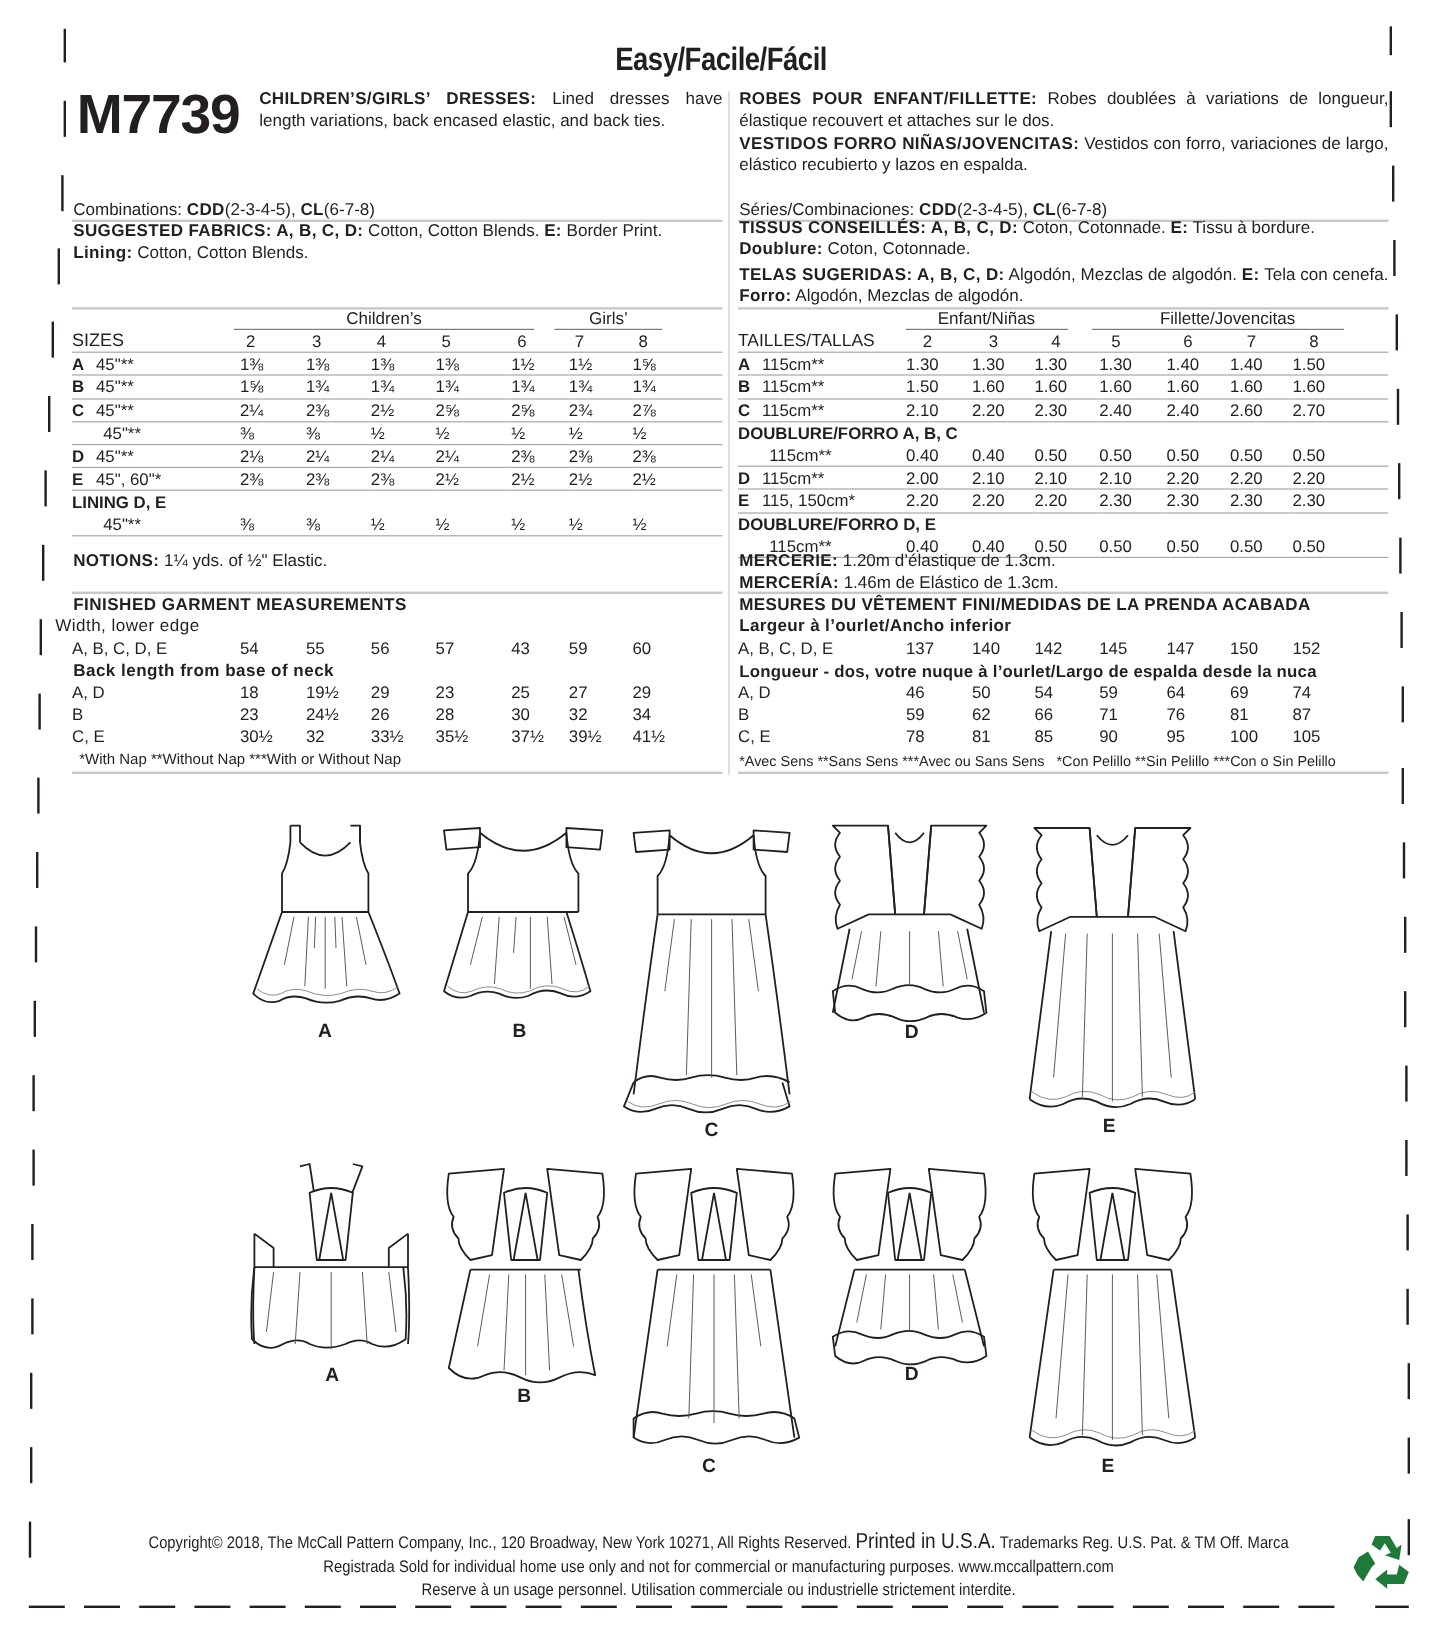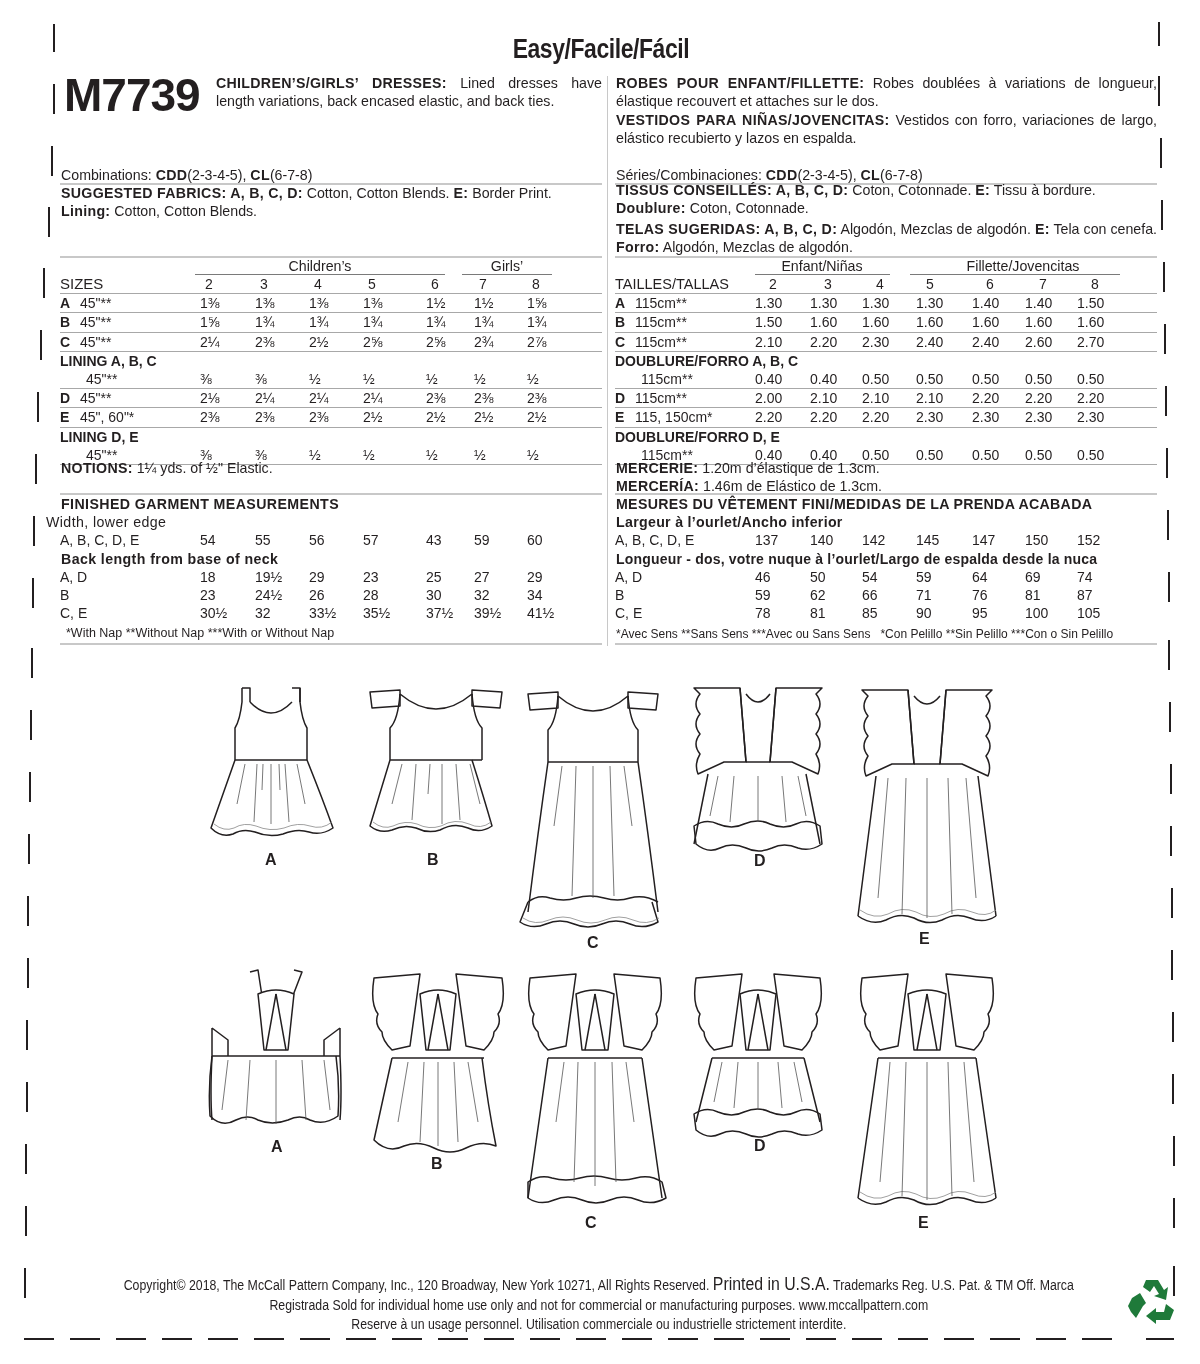--- a/index.html
+++ b/index.html
@@ -79,21 +79,21 @@
 <div class="abs" style="left:607px;top:76px;width:1px;height:570px;background:#c8c8c8"></div>
 
 <div class="abs col" style="left:216px;top:74px;width:386px;text-align:justify">
   <b>CHILDREN’S/GIRLS’ DRESSES:</b><span> Lined dresses have length variations, back encased elastic, and back ties.</span>
 </div>
 
 <div class="abs col" style="left:616px;top:74px;width:541px;text-align:justify">
   <b>ROBES POUR ENFANT/FILLETTE:</b><span> Robes doublées à variations de longueur, élastique recouvert et attaches sur le dos.</span>
 </div>
 <div class="abs col" style="left:616px;top:111px;width:541px;text-align:justify">
-  <b>VESTIDOS PARA NIÑAS/JOVENCITAS:</b><span> Vestidos con forro, variaciones de largo, elástico recubierto y lazos en espalda.</span>
+  <b>VESTIDOS FORRO NIÑAS/JOVENCITAS:</b><span> Vestidos con forro, variaciones de largo, elástico recubierto y lazos en espalda.</span>
 </div>
 
 <div class="abs col" style="left:61px;top:166px;width:540px">
   <span>Combinations: </span><b>CDD</b><span>(2-3-4-5), </span><b>CL</b><span>(6-7-8)</span>
 </div>
 <div class="hr2" style="left:60px;top:183px;width:542px"></div>
 <div class="abs col" style="left:61px;top:184px;width:542px">
   <b>SUGGESTED FABRICS: A, B, C, D:</b><span> Cotton, Cotton Blends. </span><b>E:</b><span> Border Print.</span><br>
   <b>Lining:</b><span> Cotton, Cotton Blends.</span>
 </div>
@@ -165,23 +165,20 @@
   <tr class="rowline">
     <td style="font-weight:bold">C</td>
     <td>45"**</td>
     <td>2¼</td>
     <td>2⅜</td>
     <td>2½</td>
     <td>2⅝</td>
     <td style="padding-left:5px">2⅝</td>
     <td>2¾</td>
     <td>2⅞</td>
-  </tr>
-  <tr>
-    <td colspan="9" style="font-weight:bold">LINING A, B, C</td>
   </tr>
   <tr class="rowline">
     <td></td>
     <td style="padding-left:6px">45"**</td>
     <td>⅜</td>
     <td>⅜</td>
     <td>½</td>
     <td>½</td>
     <td style="padding-left:5px">½</td>
     <td>½</td>

